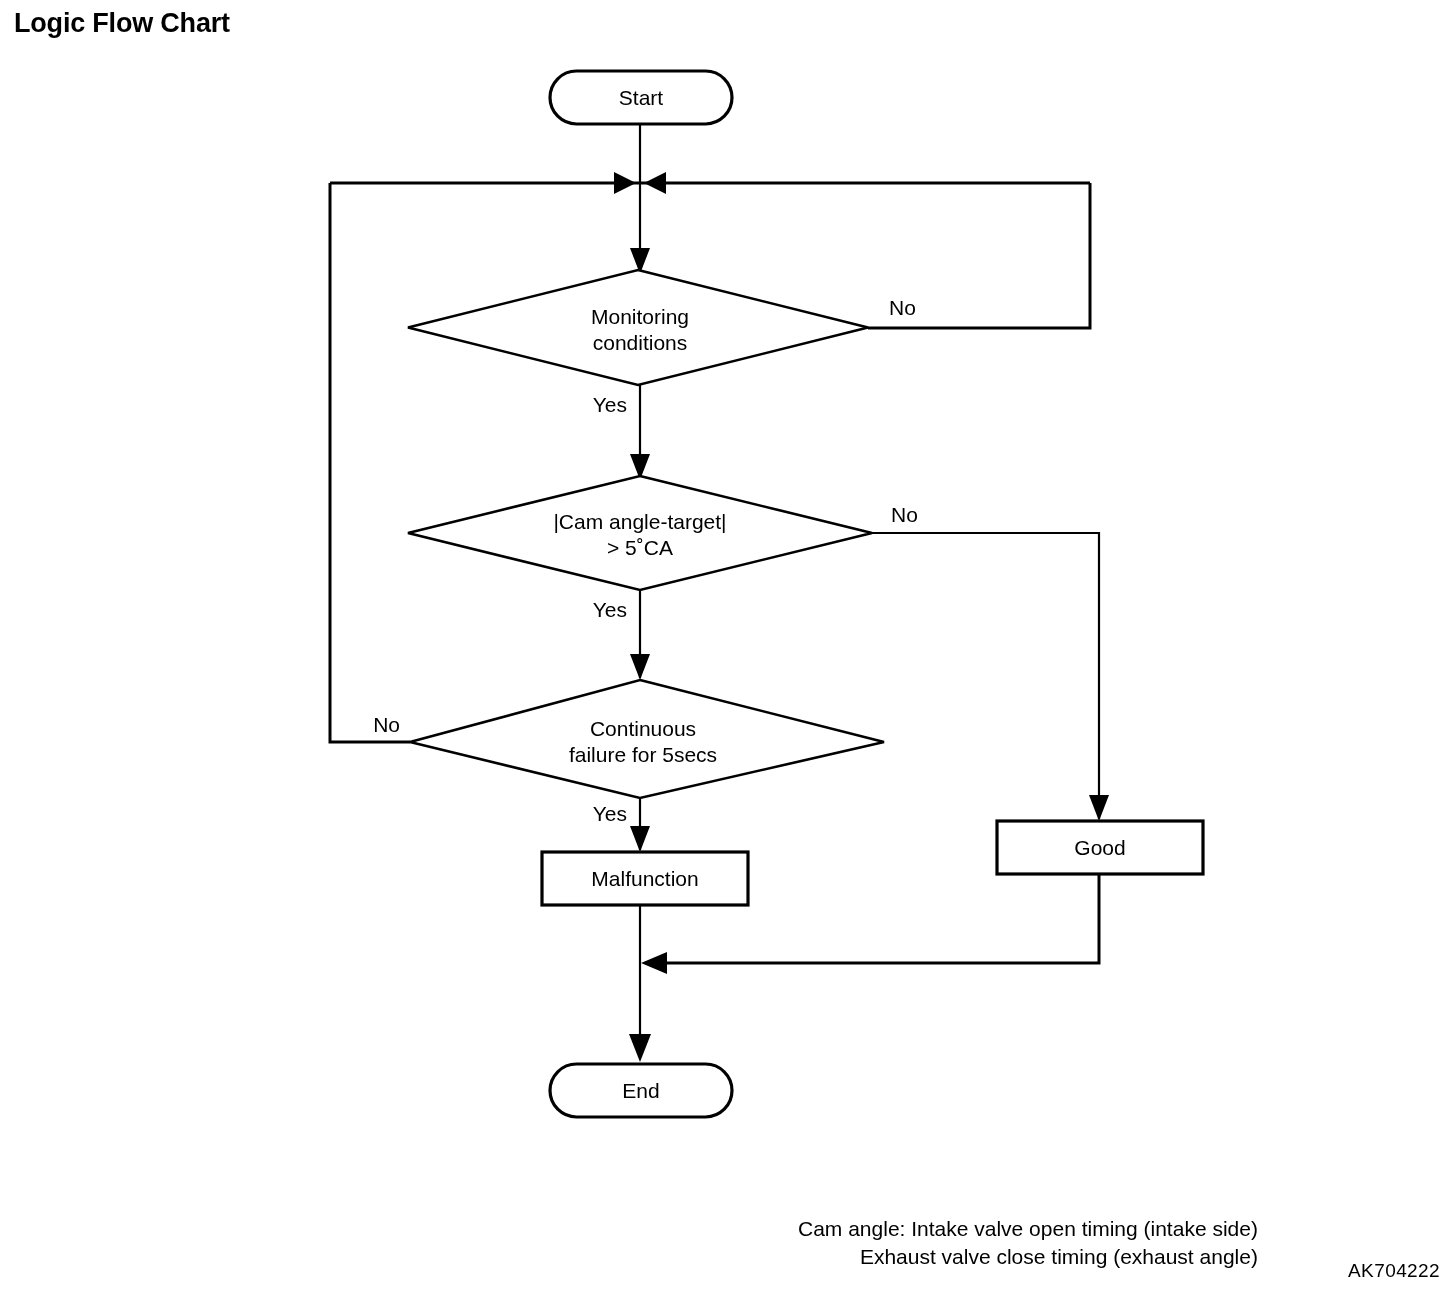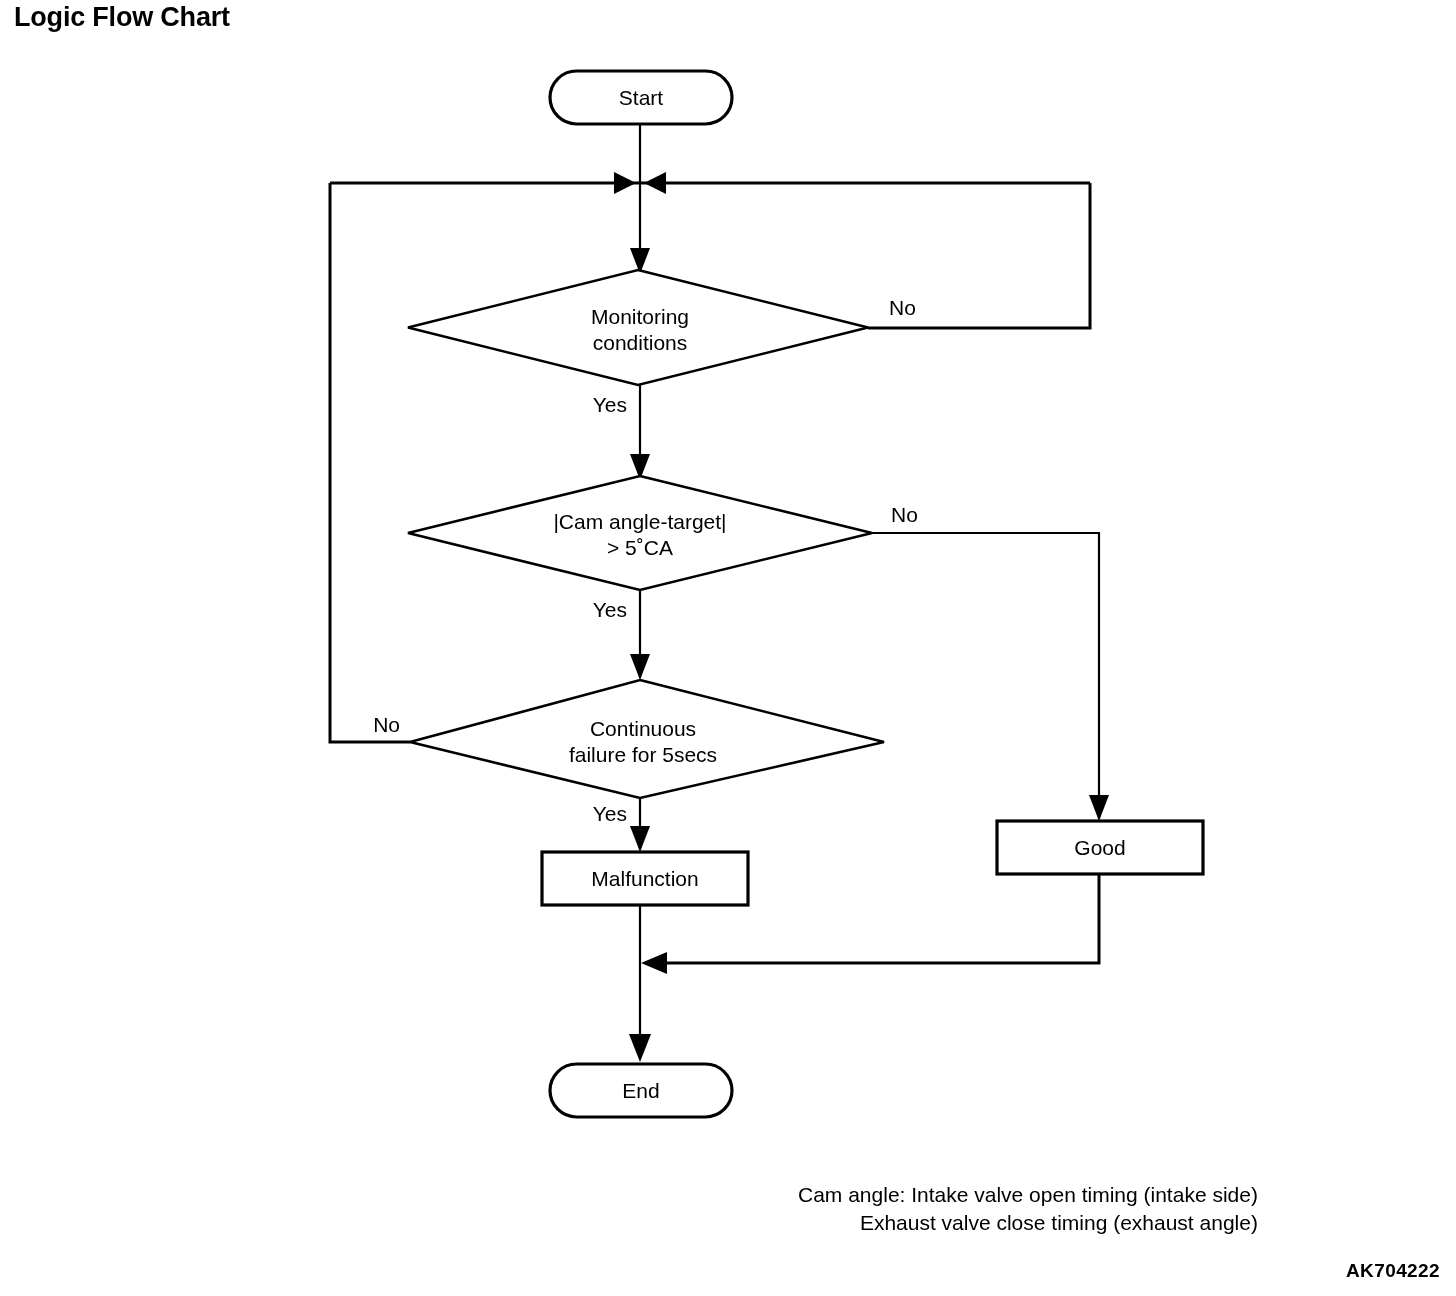--- a/index.html
+++ b/index.html
@@ -11,21 +11,21 @@
     width: 1456px;
     height: 1296px;
     position: relative;
     font-family: "Liberation Sans", sans-serif;
     color: #000000;
     overflow: hidden;
   }
   #page-title {
     position: absolute;
     left: 14px;
-    top: 2px;
+    top: 8px;
     font-size: 27px;
     font-weight: bold;
     letter-spacing: -0.2px;
     white-space: nowrap;
   }
   #flow-svg {
     position: absolute;
     left: 0;
     top: 0;
     width: 1456px;
@@ -60,35 +60,35 @@
   }
   .edge-label {
     font-family: "Liberation Sans", sans-serif;
     font-size: 21px;
     fill: #000000;
     dominant-baseline: middle;
   }
   #footnote {
     position: absolute;
     left: 798px;
-    top: 1181px;
+    top: 1215px;
     font-size: 21px;
     line-height: 1.32;
     white-space: nowrap;
   }
   #footnote .fn-line-2 {
     display: block;
     text-align: right;
   }
   #plate-code {
     position: absolute;
     right: 16px;
     bottom: 14px;
     font-size: 19px;
-    font-weight: bold;
+    font-weight: normal;
     letter-spacing: 0.4px;
   }
 </style>
 </head>
 <body>
 
 <div id="page-title">Logic Flow Chart</div>
 
 <svg id="flow-svg" viewBox="0 0 1456 1296" xmlns="http://www.w3.org/2000/svg">
 

